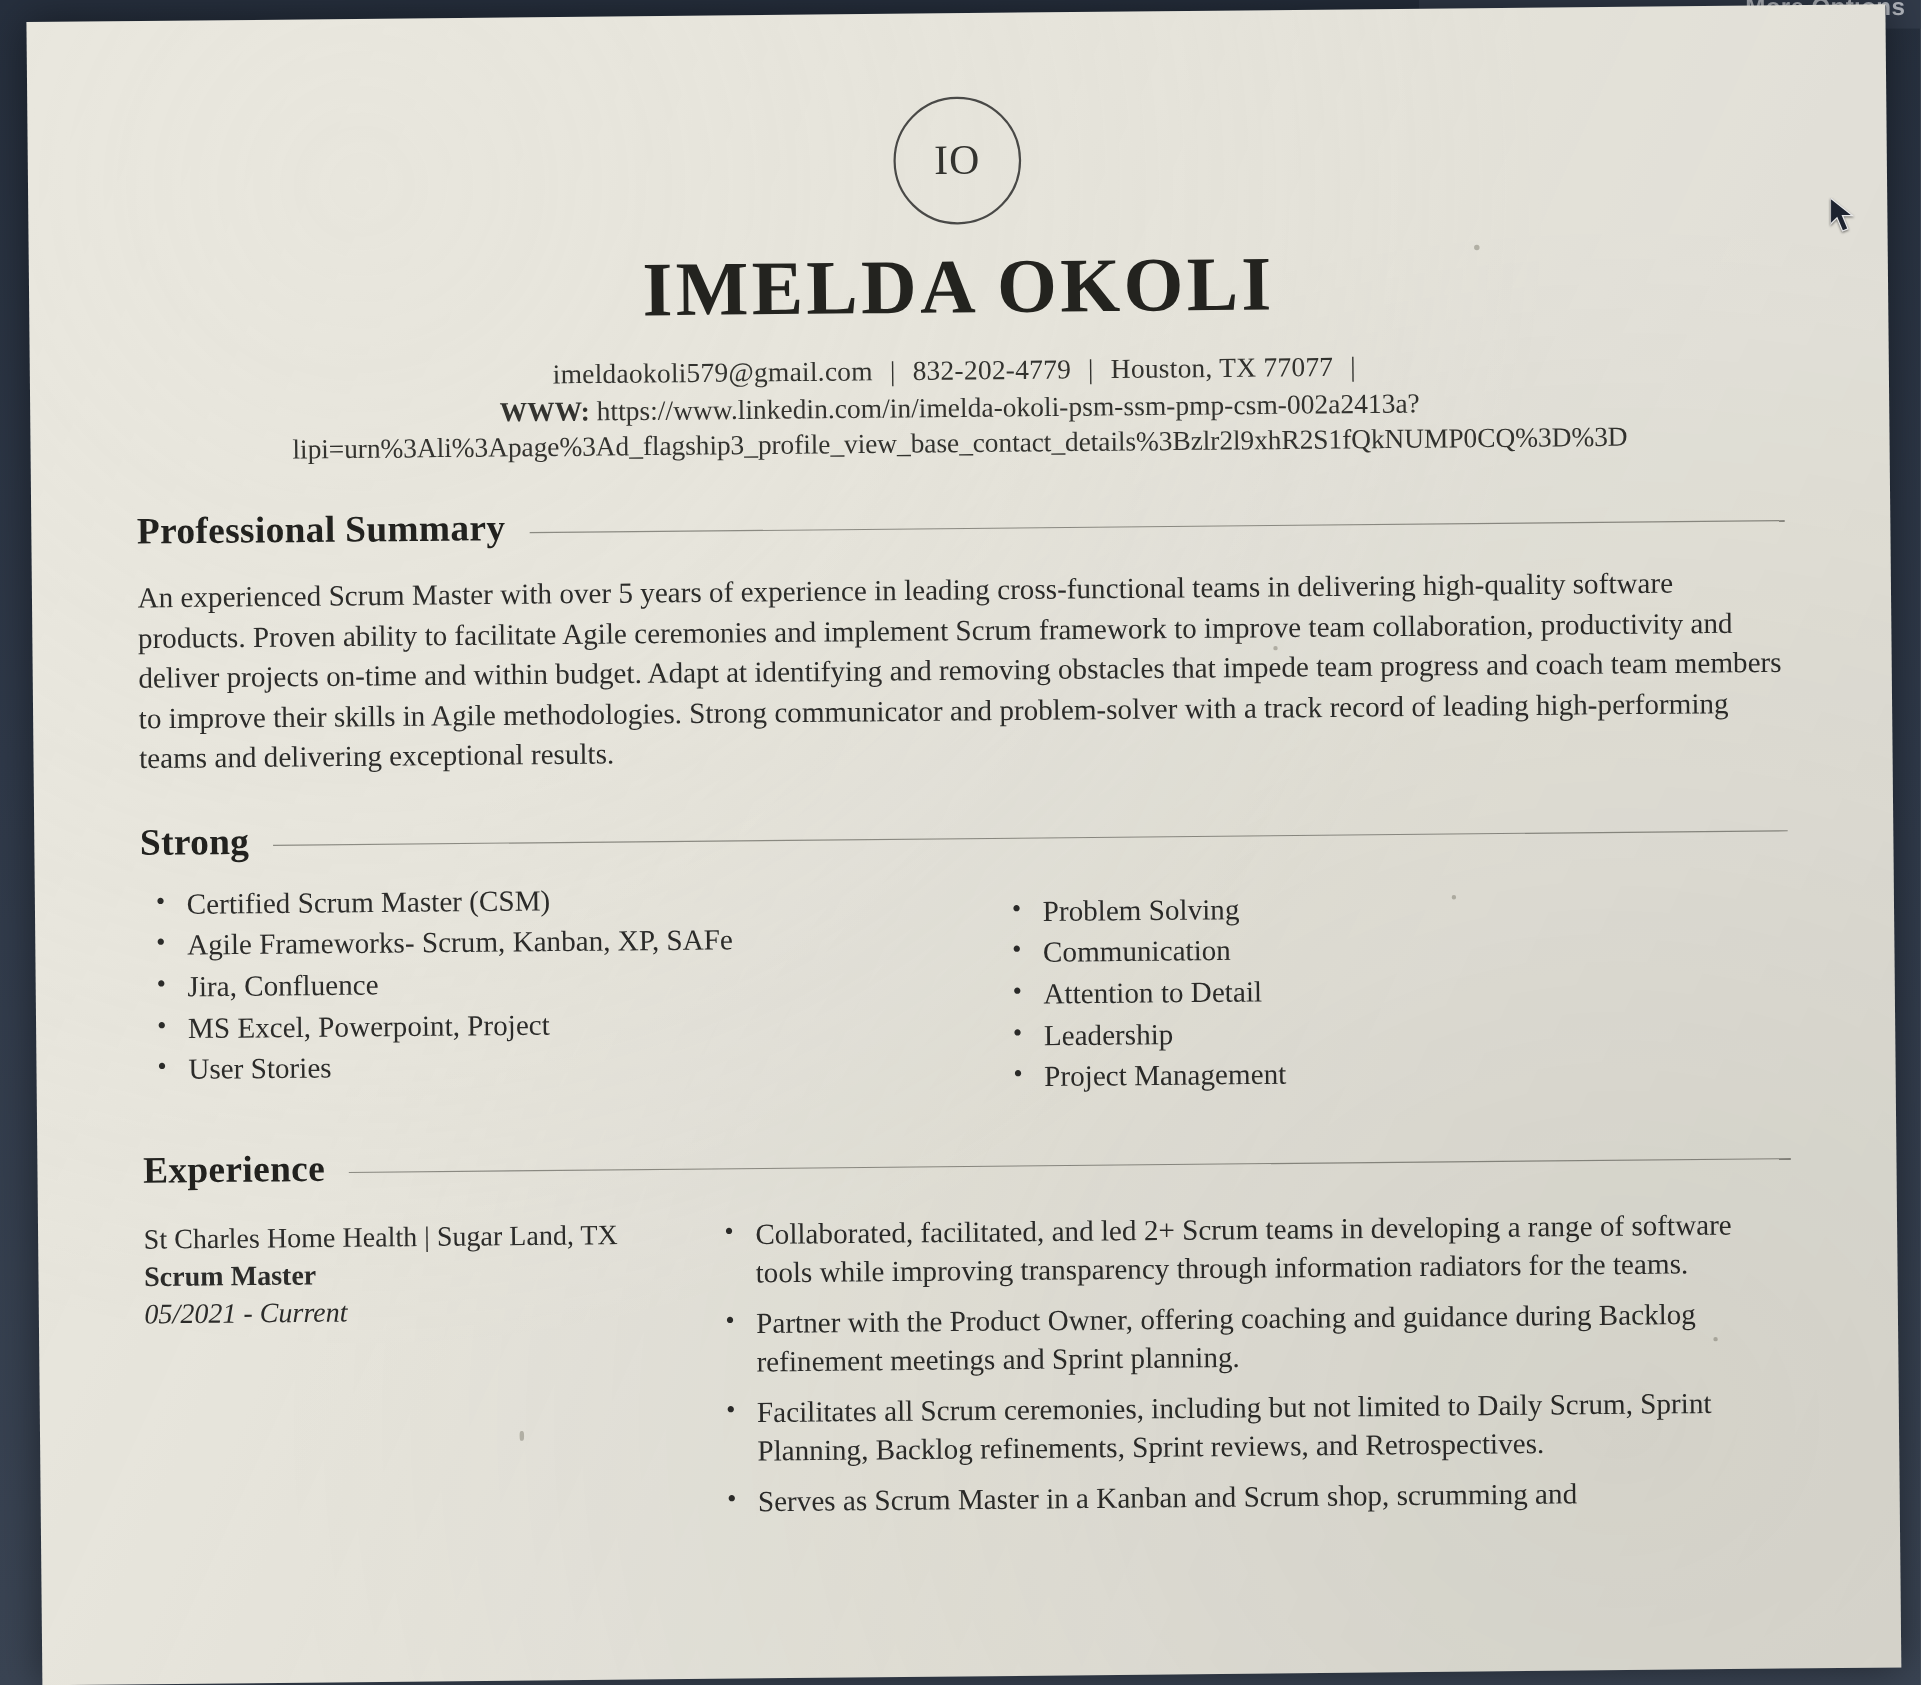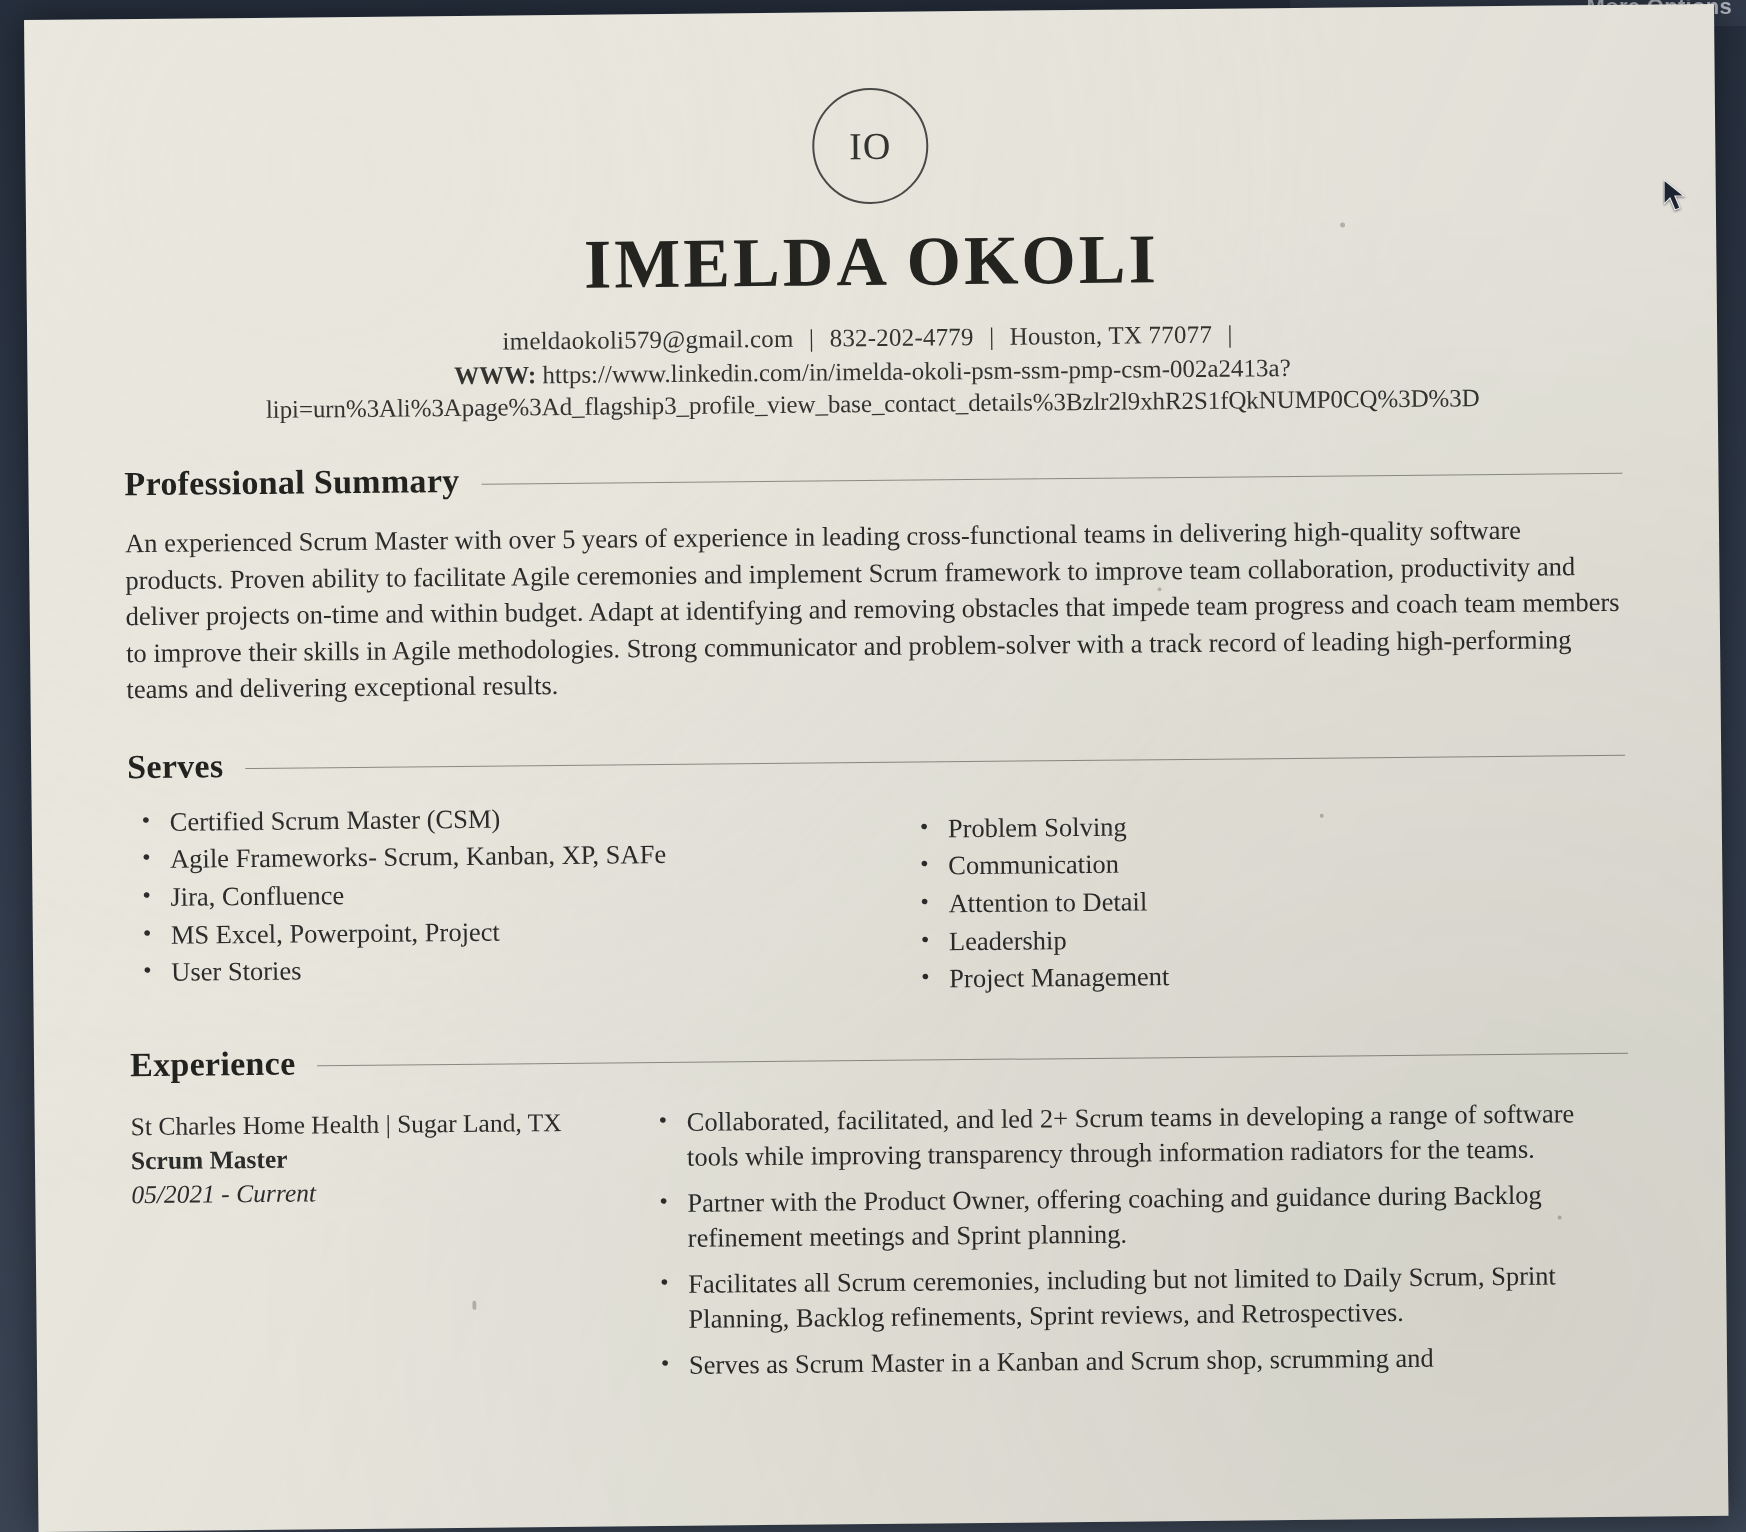--- a/index.html
+++ b/index.html
@@ -258,21 +258,21 @@
     <div class="section">
       <div class="section-head">
         <h2>Professional Summary</h2>
         <div class="rule"></div>
       </div>
       <p class="summary">An experienced Scrum Master with over 5 years of experience in leading cross-functional teams in delivering high-quality software products. Proven ability to facilitate Agile ceremonies and implement Scrum framework to improve team collaboration, productivity and deliver projects on-time and within budget. Adapt at identifying and removing obstacles that impede team progress and coach team members to improve their skills in Agile methodologies. Strong communicator and problem-solver with a track record of leading high-performing teams and delivering exceptional results.</p>
     </div>
 
     <div class="section">
       <div class="section-head">
-        <h2>Serves</h2>
+        <h2>Strong</h2>
         <div class="rule"></div>
       </div>
       <div class="skills-wrap">
         <div class="skills-col left">
           <ul class="bul">
             <li>Certified Scrum Master (CSM)</li>
             <li>Agile Frameworks- Scrum, Kanban, XP, SAFe</li>
             <li>Jira, Confluence</li>
             <li>MS Excel, Powerpoint, Project</li>
             <li>User Stories</li>

